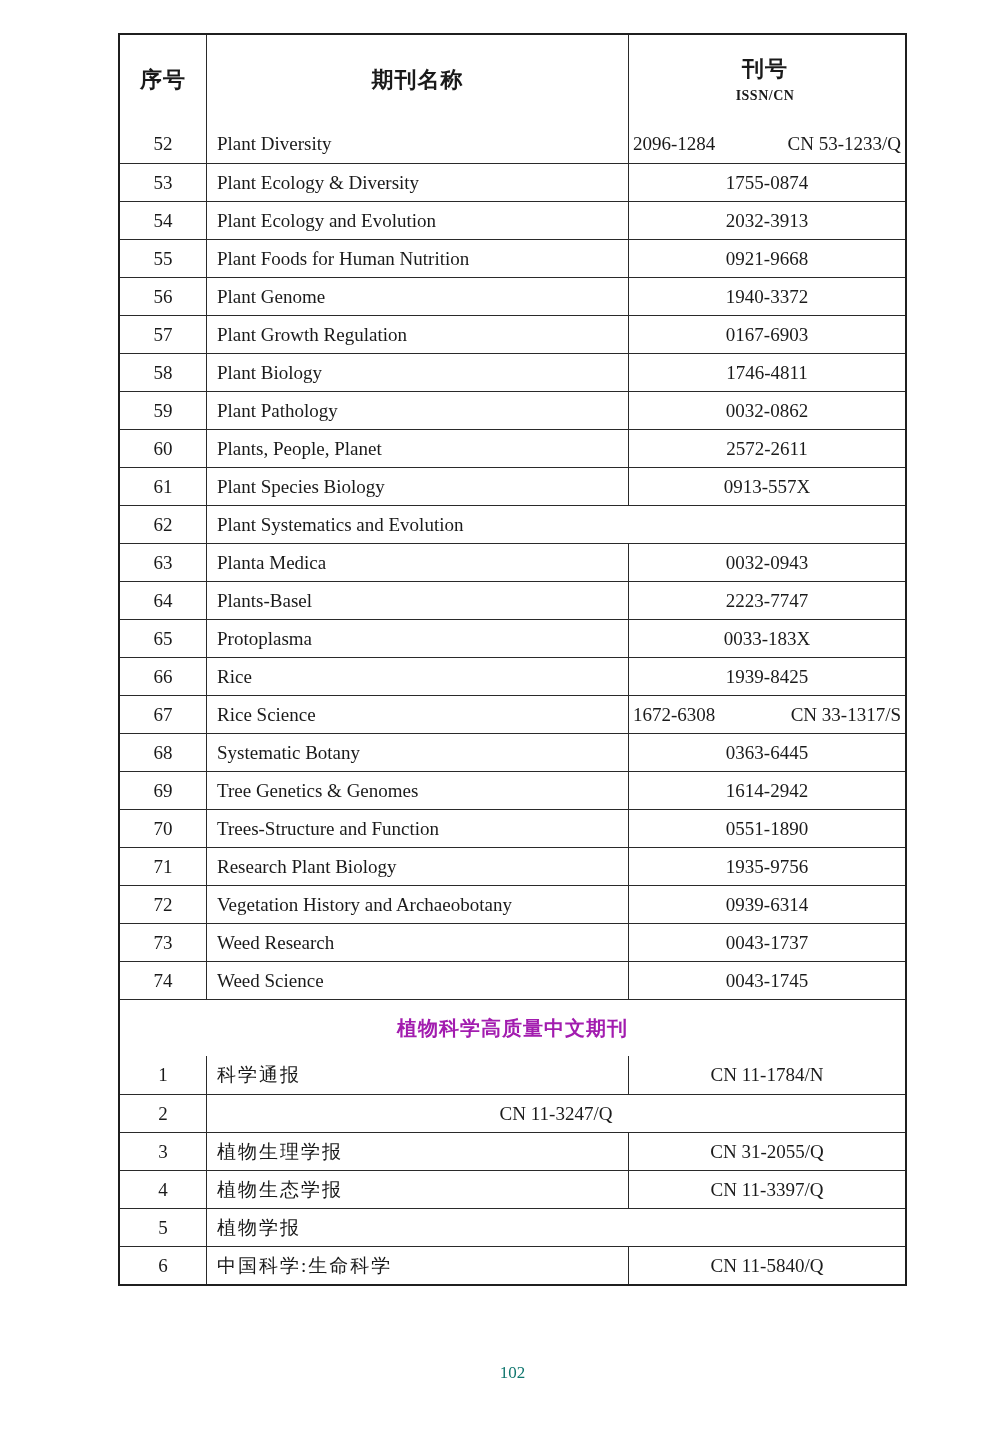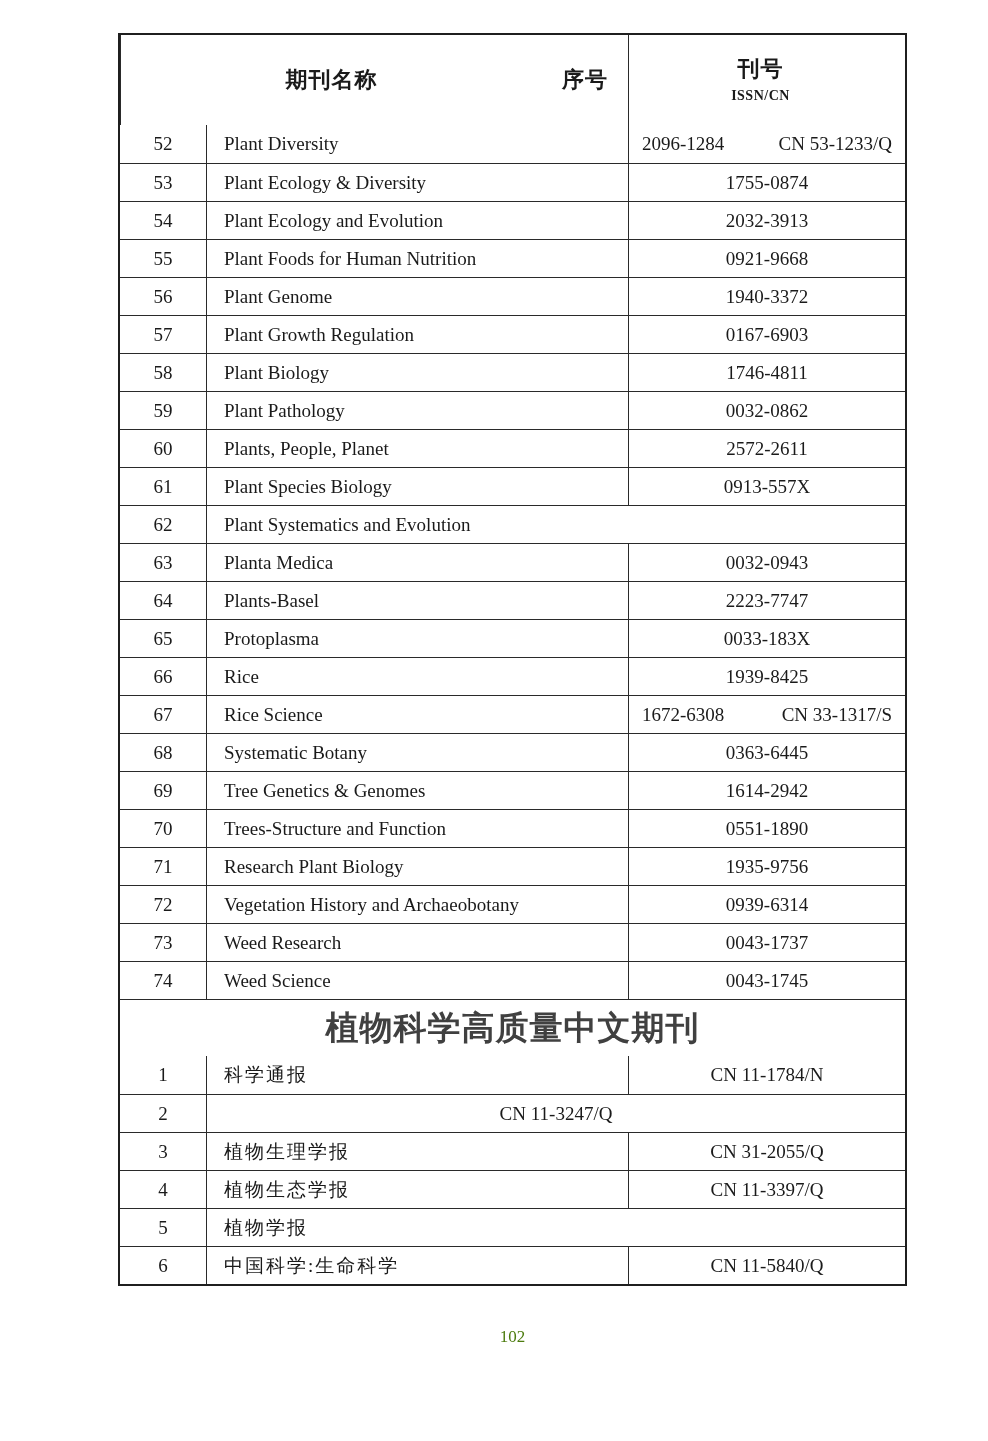--- a/index.html
+++ b/index.html
@@ -33,29 +33,29 @@
   }
   .c1 {
     width: 86px;
     justify-content: center;
     flex: none;
   }
   .c2 {
     width: 422px;
     flex: none;
     border-left: 1.5px solid #2a2a2a;
-    padding-left: 17px;
+    padding-left: 10px;
     justify-content: flex-start;
     text-align: left;
   }
   .c3 {
     flex: 1;
     border-left: 1.5px solid #2a2a2a;
     justify-content: center;
-    padding: 0 13px;
+    padding: 0 4px;
   }
   .c3.dual { justify-content: space-between; }
   .data-row { height: 38px; }
   .header-row { height: 90px; }
   .header-row .cell {
     font-weight: bold;
     justify-content: center;
     text-align: center;
     padding-left: 0;
   }
@@ -76,42 +76,42 @@
   .section-row {
     height: 57px;
     display: flex;
     align-items: center;
     justify-content: center;
     border-top: 1.5px solid #2a2a2a;
   }
   .section-title {
     font-family: "Liberation Sans", "DejaVu Sans", sans-serif;
     font-weight: bold;
-    font-size: 33px;
+    font-size: 20px;
     letter-spacing: 1px;
-    color: #404040;
+    color: #a21caf;
   }
   .cn-name { letter-spacing: 2px; }
   .page-number {
     position: absolute;
     left: 118px;
     width: 789px;
-    top: 1327px;
+    top: 1363px;
     text-align: center;
     font-size: 17px;
-    color: #4d7c0f;
+    color: #0f766e;
   }
 </style>
 </head>
 <body>
 
 <div class="doc-table">
   <div class="t-row header-row">
+    <div class="cell c1 hdr-cn">序号</div>
     <div class="cell c2 hdr-cn">期刊名称</div>
-    <div class="cell c1 hdr-cn">序号</div>
     <div class="cell c3 hdr-col3">
       <span class="hdr-cn">刊号</span>
       <span class="hdr-issn-line">ISSN/CN</span>
     </div>
   </div>
   <div>
       <div class="t-row data-row">
         <div class="cell c1">52</div>
         <div class="cell c2">Plant Diversity</div>
         <div class="cell c3 dual">

